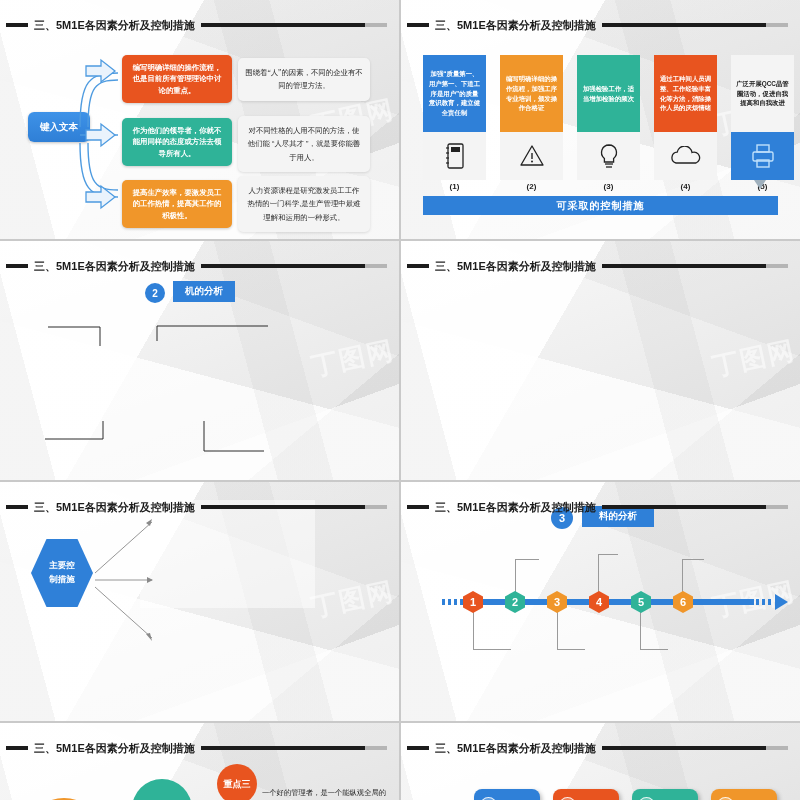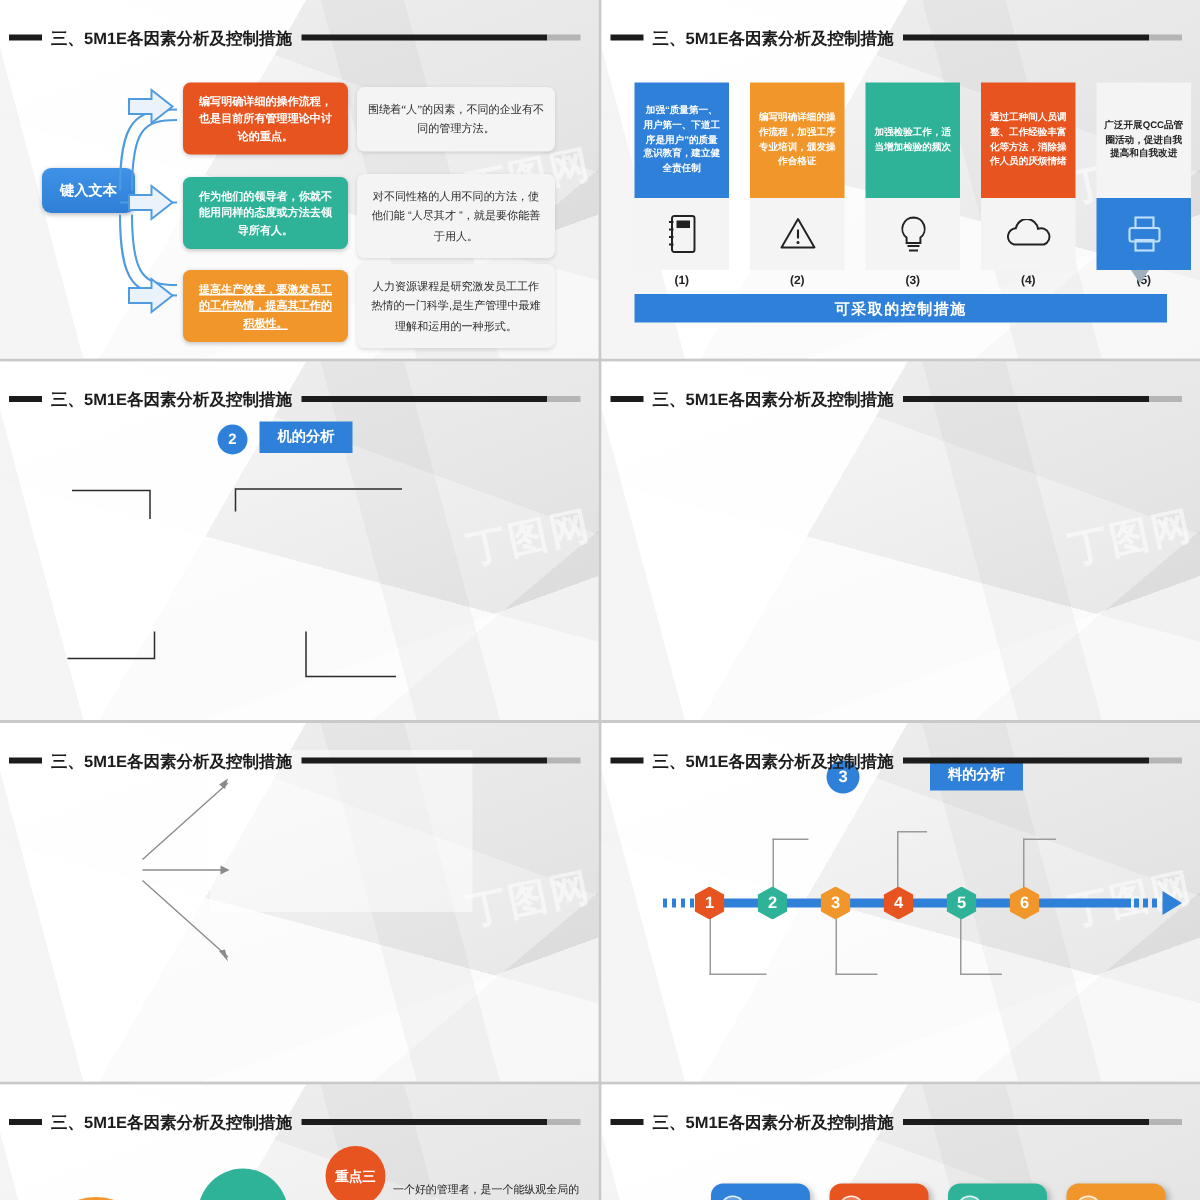--- a/index.html
+++ b/index.html
@@ -105,21 +105,21 @@
     <svg class="c" style="left:85px;top:184px" width="32" height="26">
       <polygon points="1,8 16,8 16,2 30,13 16,24 16,18 1,18" fill="#eaf3fc" stroke="#4e9be0" stroke-width="1.3"></polygon>
     </svg>
 
     <div class="c s1-box" style="left:122px;top:55px;background:#e8541f;">编写明确详细的操作流程，也是目前所有管理理论中讨论的重点。</div>
     <div class="c s1-txt" style="left:238px;top:58px;font-family:Liberation Serif, serif;">围绕着“人”的因素，不同的企业有不同的管理方法。</div>
 
     <div class="c s1-box" style="left:122px;top:118px;background:#2fb398;">作为他们的领导者，你就不能用同样的态度或方法去领导所有人。</div>
     <div class="c s1-txt" style="left:238px;top:116px;">对不同性格的人用不同的方法，使他们能 “人尽其才 ”，就是要你能善于用人。</div>
 
-    <div class="c s1-box" style="left:122px;top:180px;background:#f0962a;text-decoration:underline;">提高生产效率，要激发员工的工作热情，提高其工作的积极性。</div>
+    <div class="c s1-box" style="left:122px;top:180px;background:#f0962a;">提高生产效率，要激发员工的工作热情，提高其工作的积极性。</div>
     <div class="c s1-txt" style="left:238px;top:176px;">人力资源课程是研究激发员工工作热情的一门科学,是生产管理中最难理解和运用的一种形式。</div>
   </div>
 
   <div class="slide">
     <div class="poly"></div>
     <div class="wm">丁图网</div>
     <div class="hdr">
       <div class="bar-l"></div>
       <div class="ttl">三、5M1E各因素分析及控制措施</div>
       <div class="bar-r"></div>
@@ -226,20 +226,24 @@
     <div class="poly"></div>
     <div class="wm">丁图网</div>
     <div class="hdr">
       <div class="bar-l"></div>
       <div class="ttl">三、5M1E各因素分析及控制措施</div>
       <div class="bar-r"></div>
     </div>
 
     <div class="c" style="left:140px;top:18px;width:175px;height:108px;background:rgba(255,255,255,.5);"></div>
 
+    <div class="c hex" style="top:57px;">
+      <span>主要控</span>
+      <span>制措施</span>
+    </div>
 
     <svg class="c" style="left:0;top:18px" width="399" height="160">
       <path d="M95,73 L152,22" stroke="#8a8a8a" stroke-width=".9" fill="none" marker-end="url(#ah)"></path>
       <path d="M95,80 L152,80" stroke="#8a8a8a" stroke-width=".9" fill="none"></path>
       <path d="M95,87 L152,138" stroke="#8a8a8a" stroke-width=".9" fill="none"></path>
       <polygon points="152,19 146,23 150,26" fill="#8a8a8a"></polygon>
       <polygon points="153,80 147,77 147,83" fill="#8a8a8a"></polygon>
       <polygon points="152,141 146,134 150,133" fill="#8a8a8a"></polygon>
     </svg>
 
@@ -248,21 +252,21 @@
   <div class="slide">
     <div class="poly"></div>
     <div class="wm">丁图网</div>
     <div class="hdr">
       <div class="bar-l"></div>
       <div class="ttl">三、5M1E各因素分析及控制措施</div>
       <div class="bar-r"></div>
     </div>
 
     <div class="c" style="left:150px;top:25px;width:22px;height:22px;border-radius:50%;background:#2f80d8;color:#fff;font-size:11px;font-weight:bold;display:flex;align-items:center;justify-content:center;">3</div>
-    <div class="c" style="left:181px;top:24px;width:62px;height:21px;background:#2f80d8;color:#fff;font-size:9.5px;font-weight:bold;display:flex;align-items:center;justify-content:center;margin-left:38px;">料的分析</div>
+    <div class="c" style="left:181px;top:24px;width:72px;height:21px;background:#2f80d8;color:#fff;font-size:9.5px;font-weight:bold;display:flex;align-items:center;justify-content:center;">料的分析</div>
 
     <div class="c" style="left:41px;top:117px;width:22px;height:6px;background:repeating-linear-gradient(90deg,#2f80d8 0 3px,transparent 3px 6px);"></div>
     <div class="c" style="left:65px;top:117px;width:288px;height:6px;background:#2f80d8;"></div>
     <div class="c" style="left:355px;top:117px;width:18px;height:6px;background:repeating-linear-gradient(90deg,#2f80d8 0 3px,transparent 3px 6px);"></div>
     <div class="c" style="left:374px;top:112px;width:0;height:0;border-left:13px solid #2f80d8;border-top:8px solid transparent;border-bottom:8px solid transparent;"></div>
 
     <div class="c s6-stem" style="left:72px;top:123px;height:45px"></div>
     <div class="c s6-stem" style="left:72px;top:167px;width:38px;height:1px;background:#9a9a9a"></div>
     <div class="c s6-stem" style="left:114px;top:77px;height:43px"></div>
     <div class="c s6-stem" style="left:114px;top:77px;width:24px;height:1px;background:#9a9a9a"></div>

